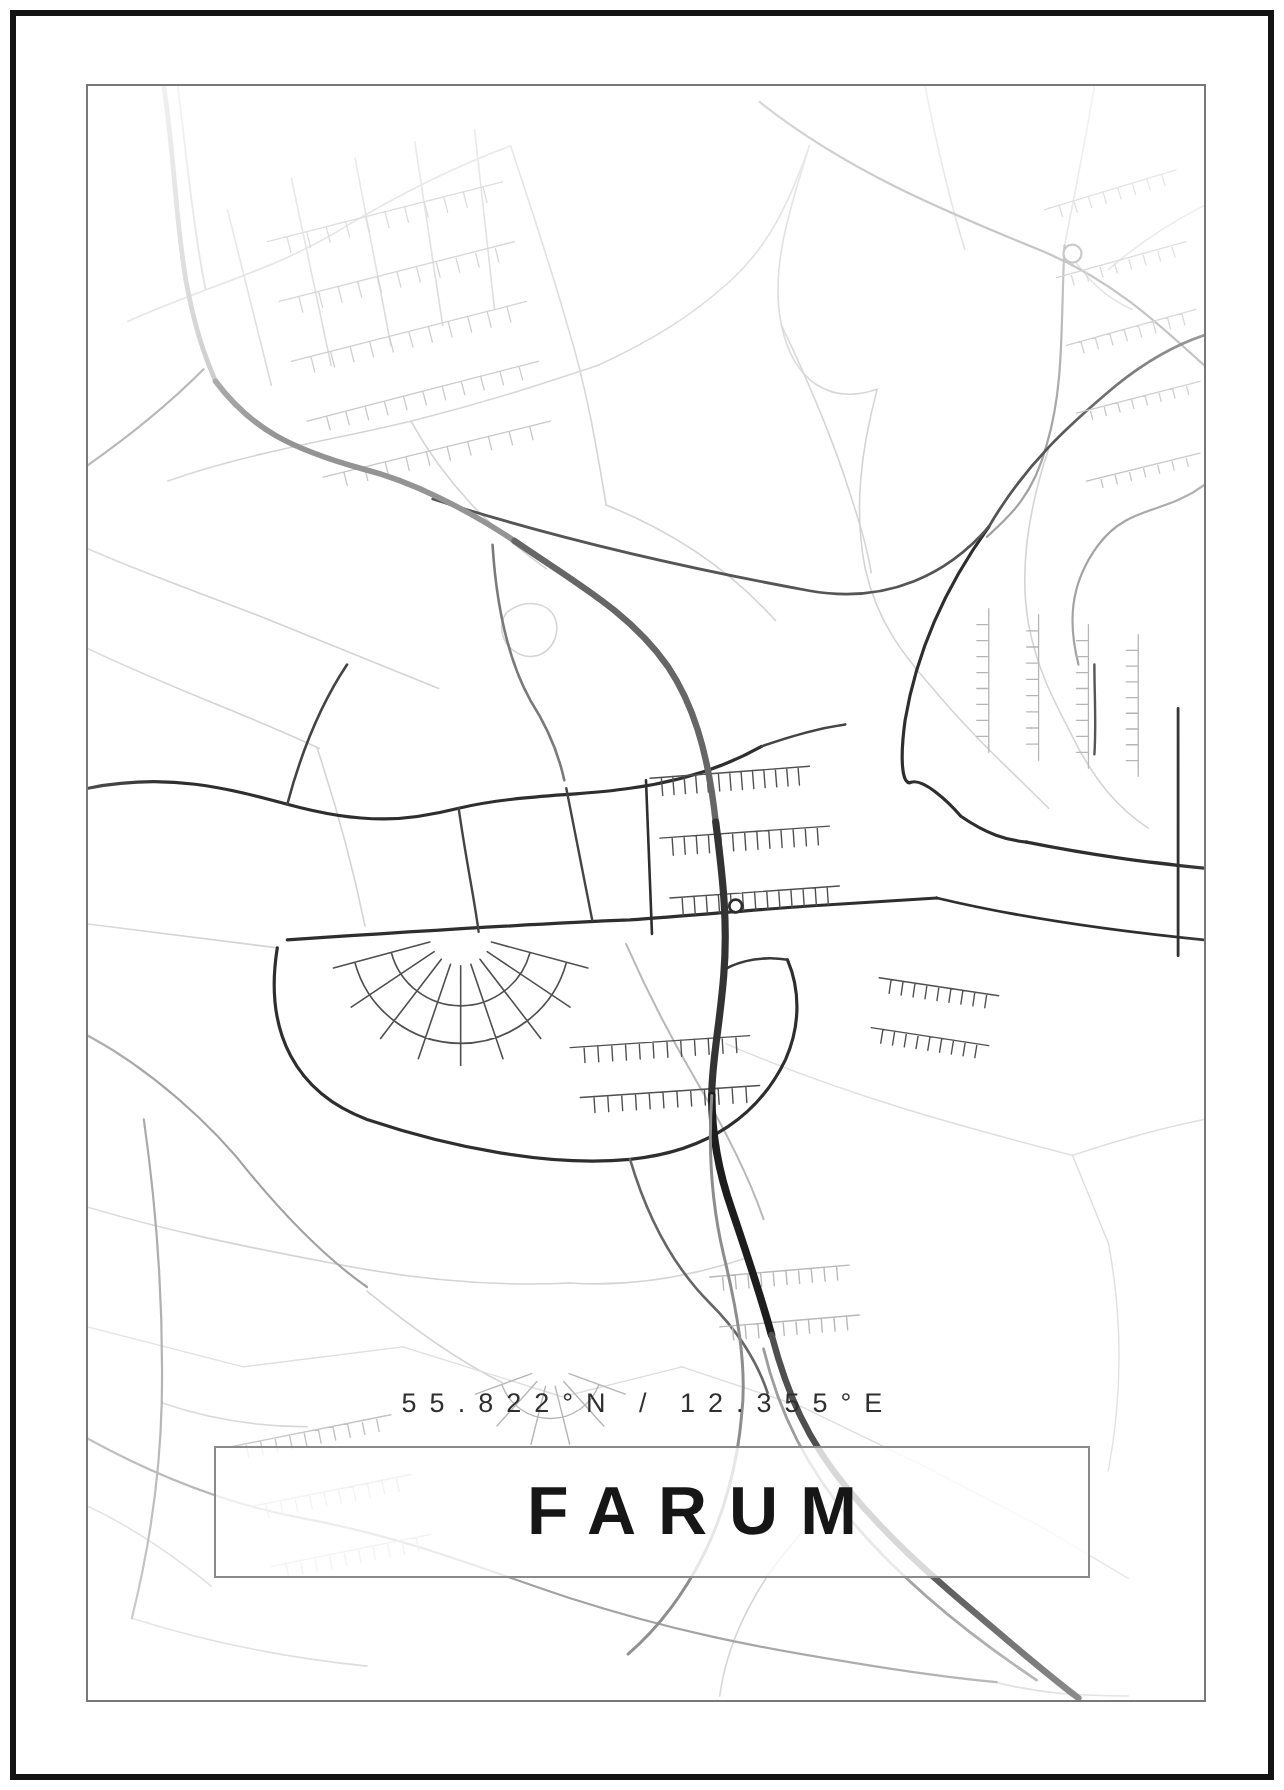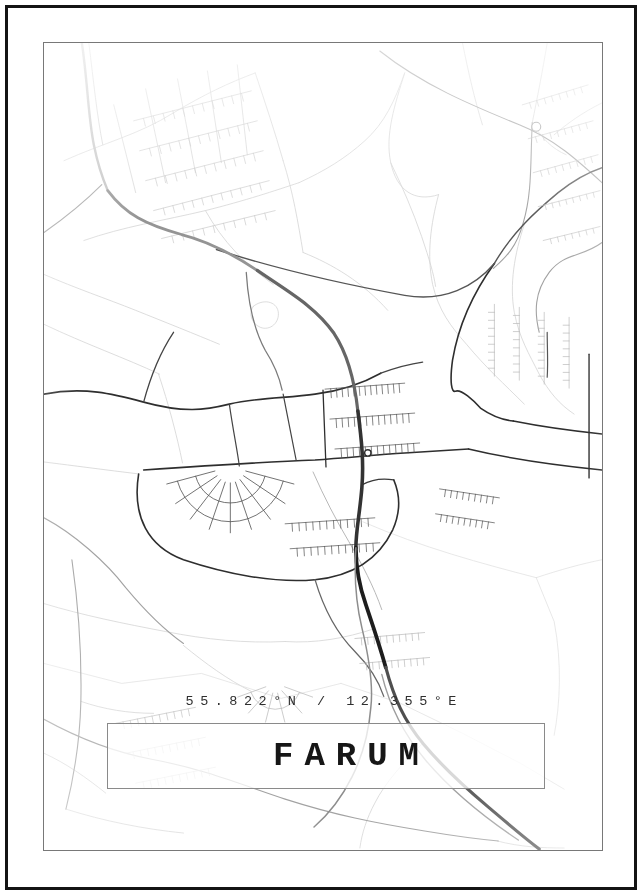--- a/index.html
+++ b/index.html
@@ -1,18 +1,18 @@
 <!DOCTYPE html>
 <html><head>
 <meta charset="utf-8">
 <style>
   html,body{margin:0;padding:0;background:#ffffff;}
   .poster{
     position:relative;width:642px;height:895px;background:var(--bg,#ffffff);
-    overflow:hidden;font-family:Liberation Mono, monospace;
+    overflow:hidden;font-family:Liberation Sans, sans-serif;
   }
   .frame{
     position:absolute;inset:5px;border:3px solid var(--frame,#141414);
     pointer-events:none;
   }
   .map{
     position:absolute;left:43px;top:42px;width:560px;height:809px;
     border:1px solid var(--mapborder,#787878);box-sizing:border-box;background:#fff;
   }
   .map svg{display:block;width:558px;height:807px;}

